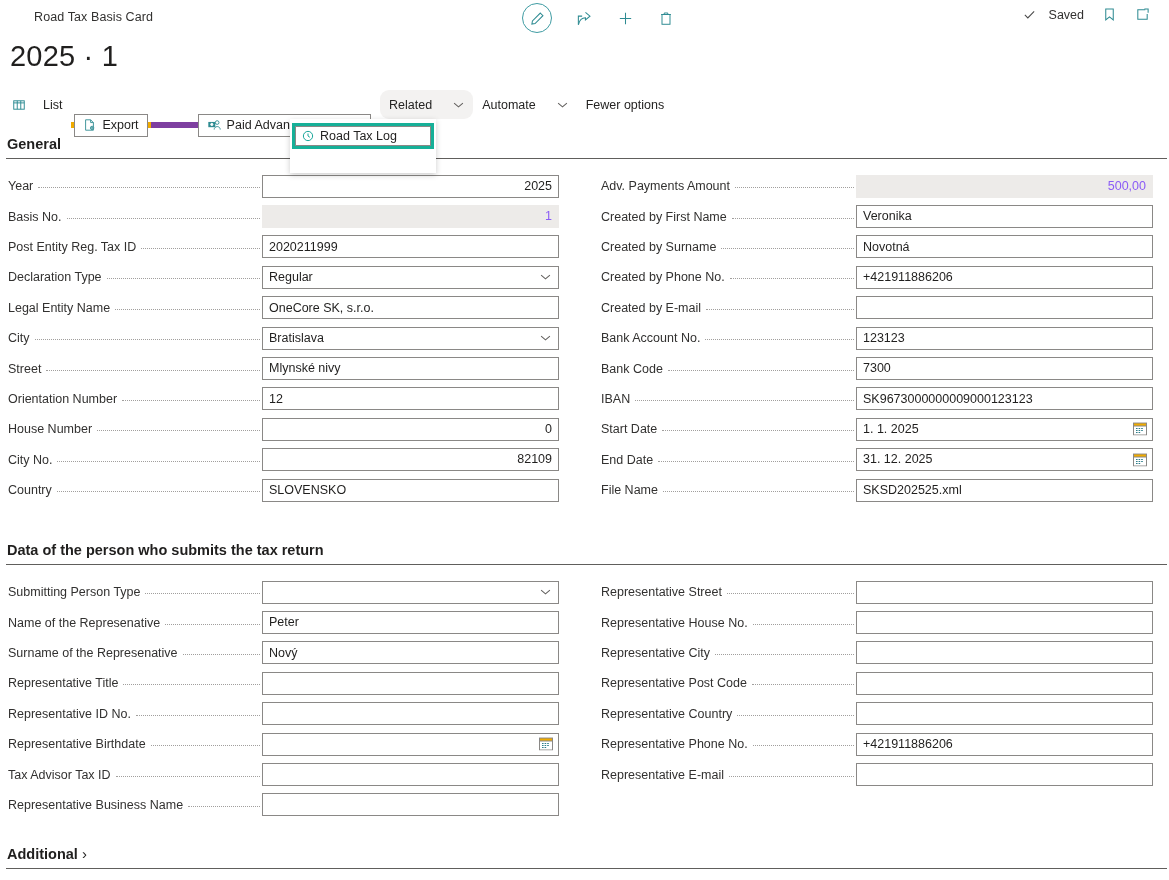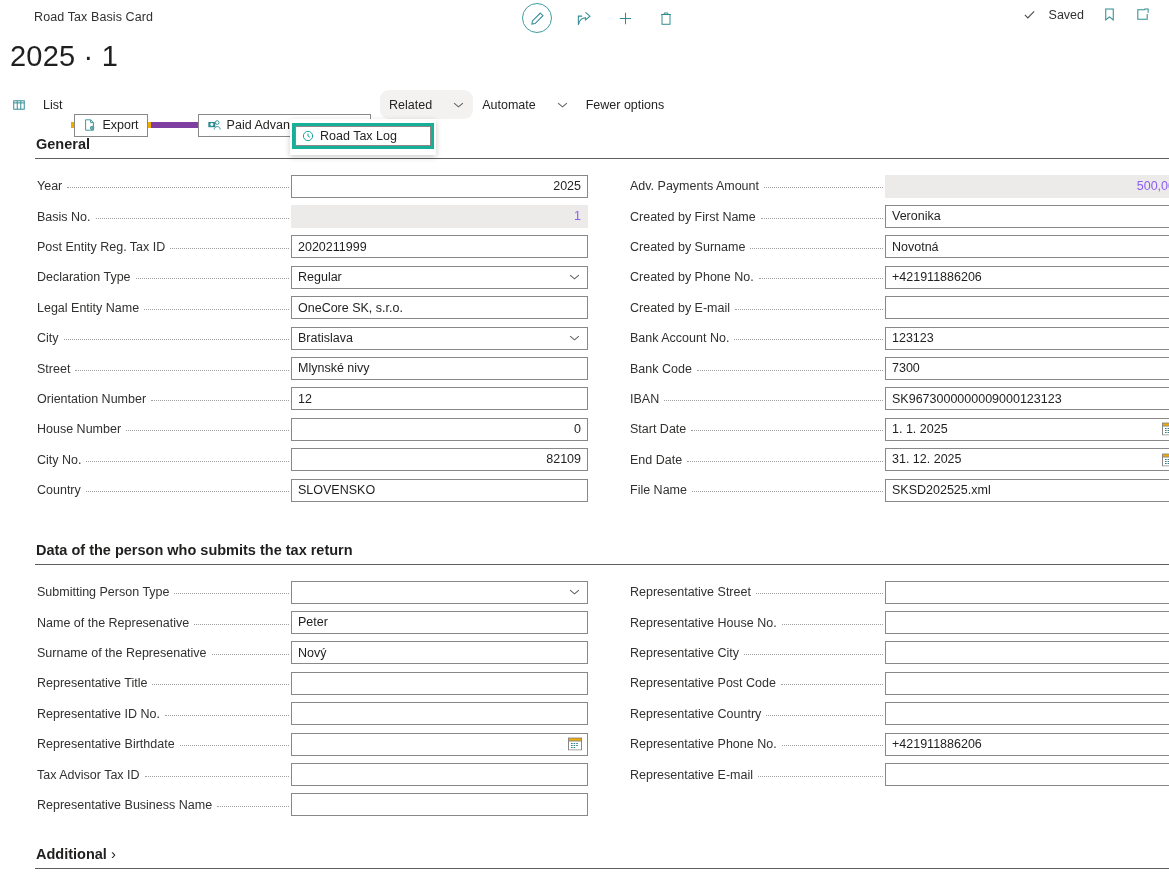--- a/index.html
+++ b/index.html
@@ -124,21 +124,21 @@
     color: #605e5c;
   }
 
   
   .dropdown {
     position: absolute;
     left: 290px; top: 119px;
     width: 146px;
     background: #ffffff;
     box-shadow: 0 2px 6px rgba(0,0,0,0.20);
-    padding: 4px 0 6px 0;
+    padding: 4px 0 24px 0;
     z-index: 50;
   }
   .dd-item-hl {
     margin: 0 2px;
     border: 3px solid #16b098;
     display: block;
   }
   .dd-item {
     display: flex;
     align-items: center;
@@ -150,21 +150,20 @@
     border: 1px solid #8a8886;
     height: 20px;
     cursor: pointer;
   }
 
   
   .section {
     position: absolute;
     left: 0;
     width: 1169px;
-    padding-left: 29px;
   }
   .section-head {
     font-size: 14.5px;
     font-weight: bold;
     color: #201f1e;
     padding-left: 7px;
     padding-bottom: 6px;
     display: flex;
     align-items: baseline;
     gap: 4px;

